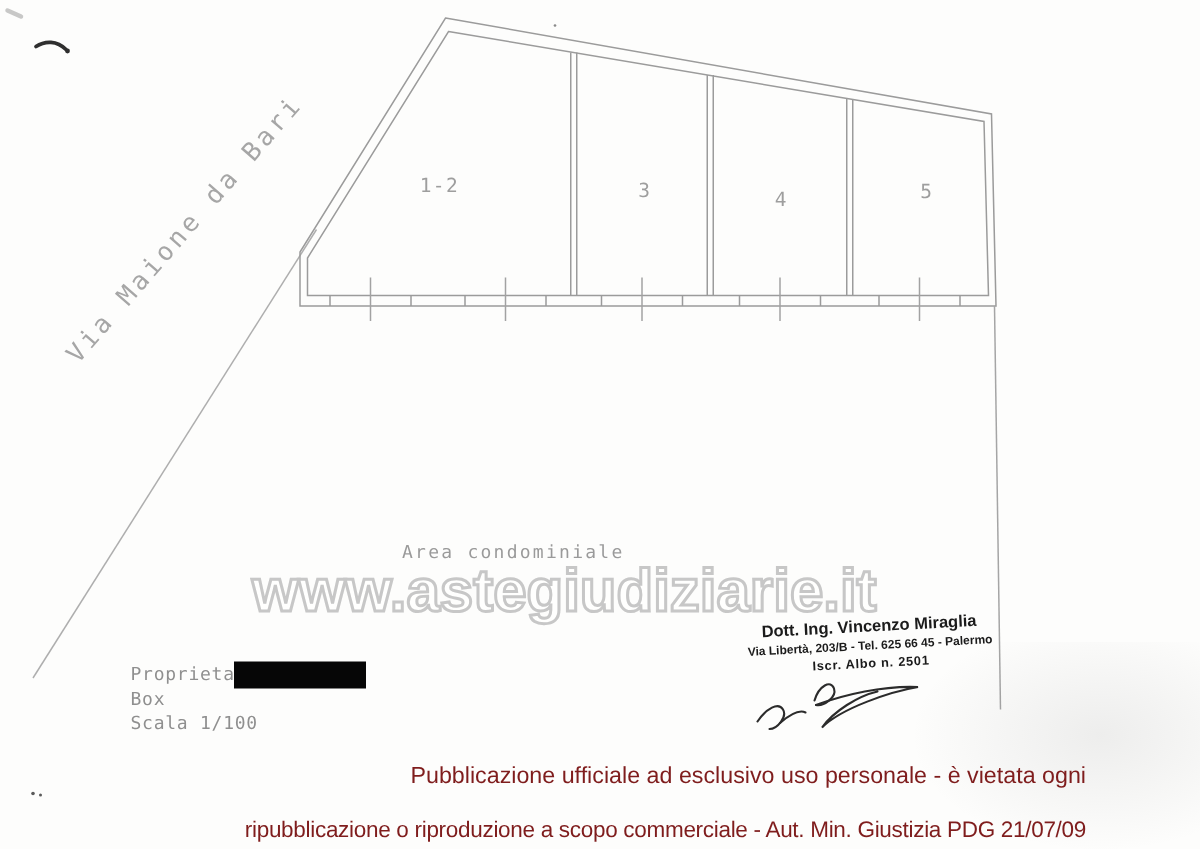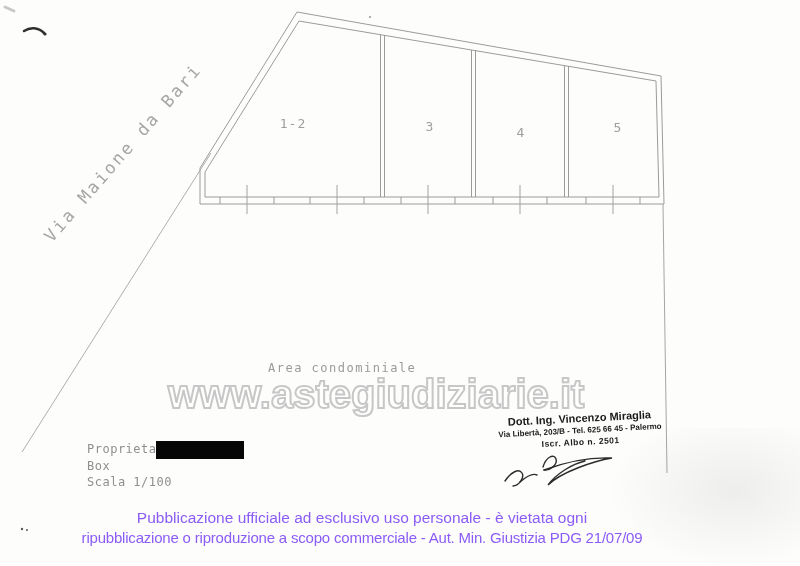--- a/index.html
+++ b/index.html
@@ -24,24 +24,24 @@
     position:absolute;left:478px;top:412px;width:204px;z-index:4;
     text-align:center;color:#1b1b1b;font-weight:bold;
     transform:rotate(-3deg);
   }
   .stamp-name{font-size:11px;white-space:nowrap;}
   .stamp-address{font-size:8px;margin-top:2px;white-space:nowrap;}
   .stamp-reg{font-size:8.5px;margin-top:2px;letter-spacing:.5px;white-space:nowrap;}
   .signature{z-index:5;}
   .footer{
     position:absolute;left:0;top:508px;width:724px;z-index:3;
-    text-align:center;color:#8b5cf6;
+    text-align:right;color:#7f1d1d;
   }
   .footer-line1{font-size:15.5px;line-height:20px;}
-  .footer-line2{font-size:15px;line-height:20px;letter-spacing:-0.2px;}
+  .footer-line2{font-size:15px;line-height:20px;letter-spacing:-0.2px;margin-top:16px;}
   .scan-shade{
     position:absolute;right:0;top:428px;width:190px;height:138px;z-index:2;
     background:radial-gradient(ellipse at 65% 45%, rgba(110,110,110,0.11), rgba(110,110,110,0) 72%);
     pointer-events:none;
   }
 </style>
 </head>
 <body>
 
 <div class="page">

